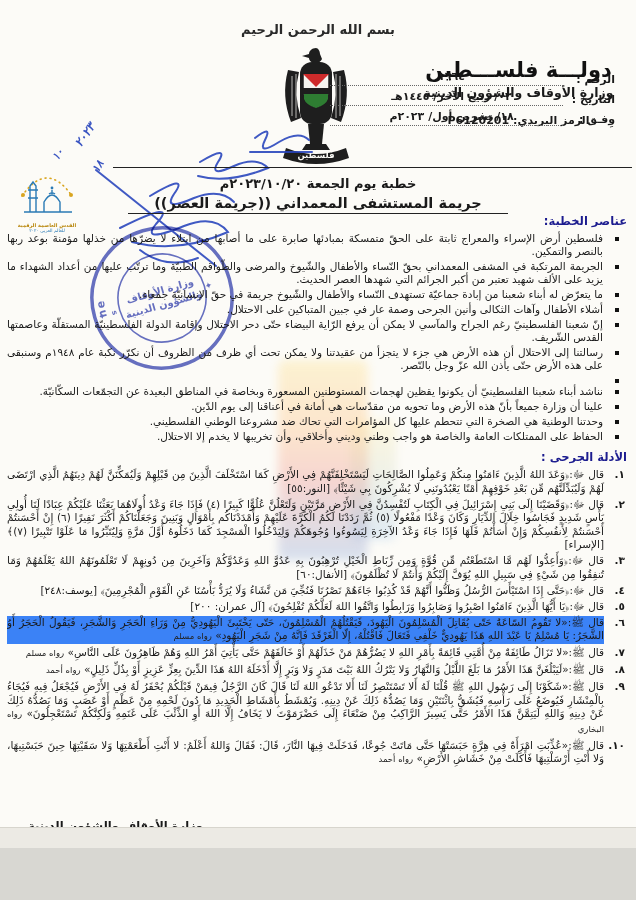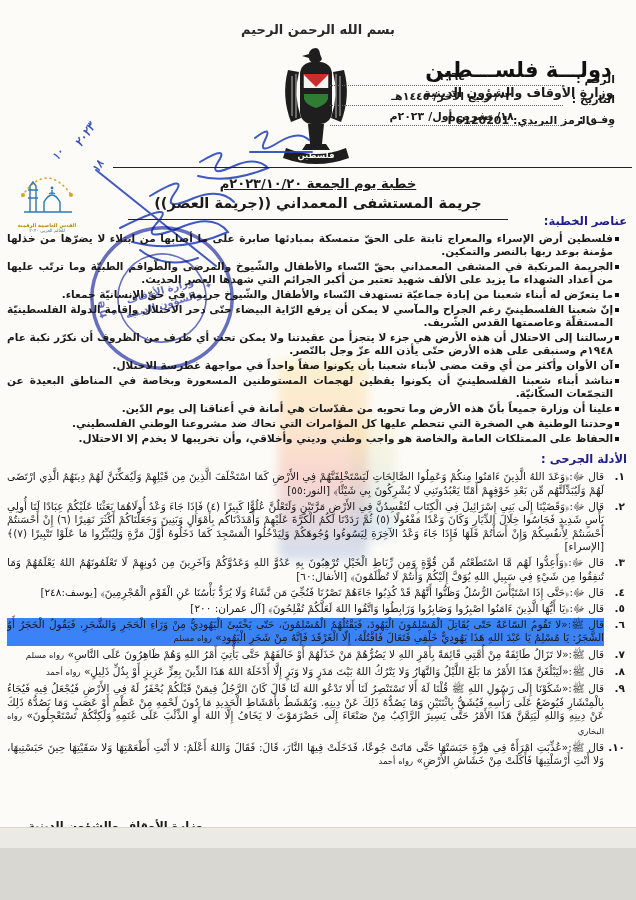--- a/index.html
+++ b/index.html
@@ -24,23 +24,23 @@
   .ref-block{ position:absolute; top:70px; left:330px; width:285px; font-size:11px; }
   .ref-row{ display:flex; align-items:flex-end; margin-bottom:4px; }
   .ref-lbl{ font-weight:bold; width:52px; flex:none; }
   .ref-val{
     flex:1; text-align:center; font-weight:bold;
     border-bottom:1px dotted #666; padding-bottom:1px; min-height:14px;padding-left:10px;
   }
   .hdr-line{ position:absolute; top:167px; right:4px; left:113px; border-top:1.6px solid #222; }
   
   .title-block{ position:absolute; top:176px; right:0; left:0; text-align:center; }
-  .title1{ font-size:13px; font-weight:bold;text-decoration:underline; }
+  .title1{ font-size:13px; font-weight:bold; }
   .title2{ font-size:14.5px; font-weight:bold; margin-top:4px; }
-  .title2 span{ display:inline-block; border-bottom:1.6px solid #222; padding:0 26px 8px; }
+  .title2 span{ display:inline-block; border-bottom:1.6px solid #222; padding:0 26px 2px; }
   
   .jlogo{ position:absolute; top:166px; left:14px; width:66px; text-align:center; }
   .jlogo .cap1{ font-size:5px; color:#b8860b; font-weight:bold; line-height:6px;}
   .jlogo .cap2{ font-size:4.5px; color:#2a7ab5; line-height:5px;}
   .stamp{
     position:absolute; top:222px; left:86px; width:152px; height:152px;
     transform:rotate(-16deg); opacity:.78; mix-blend-mode:multiply; pointer-events:none;
   }
   .scribbles{ position:absolute; top:100px; left:0; width:420px; height:190px; pointer-events:none; }
   .hand-note{
@@ -54,22 +54,22 @@
   .wm1{ top:360px; left:278px; width:90px; height:200px;
         background:linear-gradient(180deg,#ffd34d 0%,#ff9b3d 35%,#e4534d 60%,#4d7fd0 100%); border-radius:8px;}
   .wm2{ top:420px; left:350px; width:46px; height:120px;
         background:linear-gradient(180deg,#ffe98a,#7fb4e8); border-radius:8px;}
   
   .body{ position:absolute; top:212px; right:7px; left:7px; bottom:76px; overflow:hidden; }
   .sec-h{ font-size:11.5px; font-weight:bold; color:#1c1c8f; margin:2px 2px 4px; }
   .sec-h2{ margin-top:7px; }
   ul.bullets, ol.evid{ list-style:none; margin:0; padding:0; }
   ul.bullets li{
-    display:flex; gap:2px; margin:0 10px 2px 0; font-size:10.5px; line-height:13px;
-    text-align:justify; font-weight:700;
+    display:flex; gap:12px; margin:0 10px 2px 0; font-size:10.5px; line-height:13px;
+    text-align:justify; font-weight:400;
   }
   ul.bullets .sq{ flex:none; width:4px; height:4px; background:#111; margin-top:5px; }
   ol.evid li{
     display:flex; gap:5px; margin:0 4px 2.5px 0; font-size:10.5px; line-height:13.5px;
     text-align:justify;
   }
   ol.evid .enum{ flex:none; font-weight:bold; width:16px; }
   .src{ font-size:8.5px; color:#222; }
   .hl{ background:#3b82f6; box-decoration-break:clone; -webkit-box-decoration-break:clone; }
   
@@ -208,29 +208,32 @@
         <li>
           <span class="sq"></span>
           <span>الجريمة المرتكبة في المشفى المعمداني بحقّ النّساء والأطفال والشّيوخ والمرضى والطّواقم الطبيّة وما ترتّب عليها من أعداد الشهداء ما يزيد على الألف شهيد تعتبر من أكبر الجرائم التي شهدها العصر الحديث.</span>
         </li>
         <li>
           <span class="sq"></span>
           <span>ما يتعرّض له أبناء شعبنا من إبادة جماعيّة تستهدف النّساء والأطفال والشّيوخ جريمة في حقّ الإنسانيّة جمعاء.</span>
         </li>
         <li>
           <span class="sq"></span>
+          <span>أشلاء الأطفال وآهات الثكالى وأنين الجرحى وصمة عار في جبين المتباكين على الاحتلال.</span>
+        </li>
+        <li>
+          <span class="sq"></span>
           <span>إنّ شعبنا الفلسطينيّ رغم الجراح والمآسي لا يمكن أن يرفع الرّاية البيضاء حتّى دحر الاحتلال وإقامة الدولة الفلسطينيّة المستقلّة وعاصمتها القدس الشّريف.</span>
         </li>
         <li>
           <span class="sq"></span>
           <span>رسالتنا إلى الاحتلال أن هذه الأرض هي جزء لا يتجزأ من عقيدتنا ولا يمكن تحت أي ظرف من الظروف أن نكرّر نكبة عام ١٩٤٨م وسنبقى على هذه الأرض حتّى يأذن الله عزّ وجل بالنّصر.</span>
         </li>
         <li>
           <span class="sq"></span>
-          <span>آن الأوان وأكثر من أي وقت مضى لأبناء شعبنا بأن يكونوا صفاً واحداً في مواجهة غطرسة الاحتلال.</span>
         </li>
         <li>
           <span class="sq"></span>
           <span>نناشد أبناء شعبنا الفلسطينيّ أن يكونوا يقظين لهجمات المستوطنين المسعورة وبخاصة في المناطق البعيدة عن التجمّعات السكّانيّة.</span>
         </li>
         <li>
           <span class="sq"></span>
           <span>علينا أن وزارة جميعاً بأنّ هذه الأرض وما تحويه من مقدّسات هي أمانة في أعناقنا إلى يوم الدّين.</span>
         </li>
         <li>

